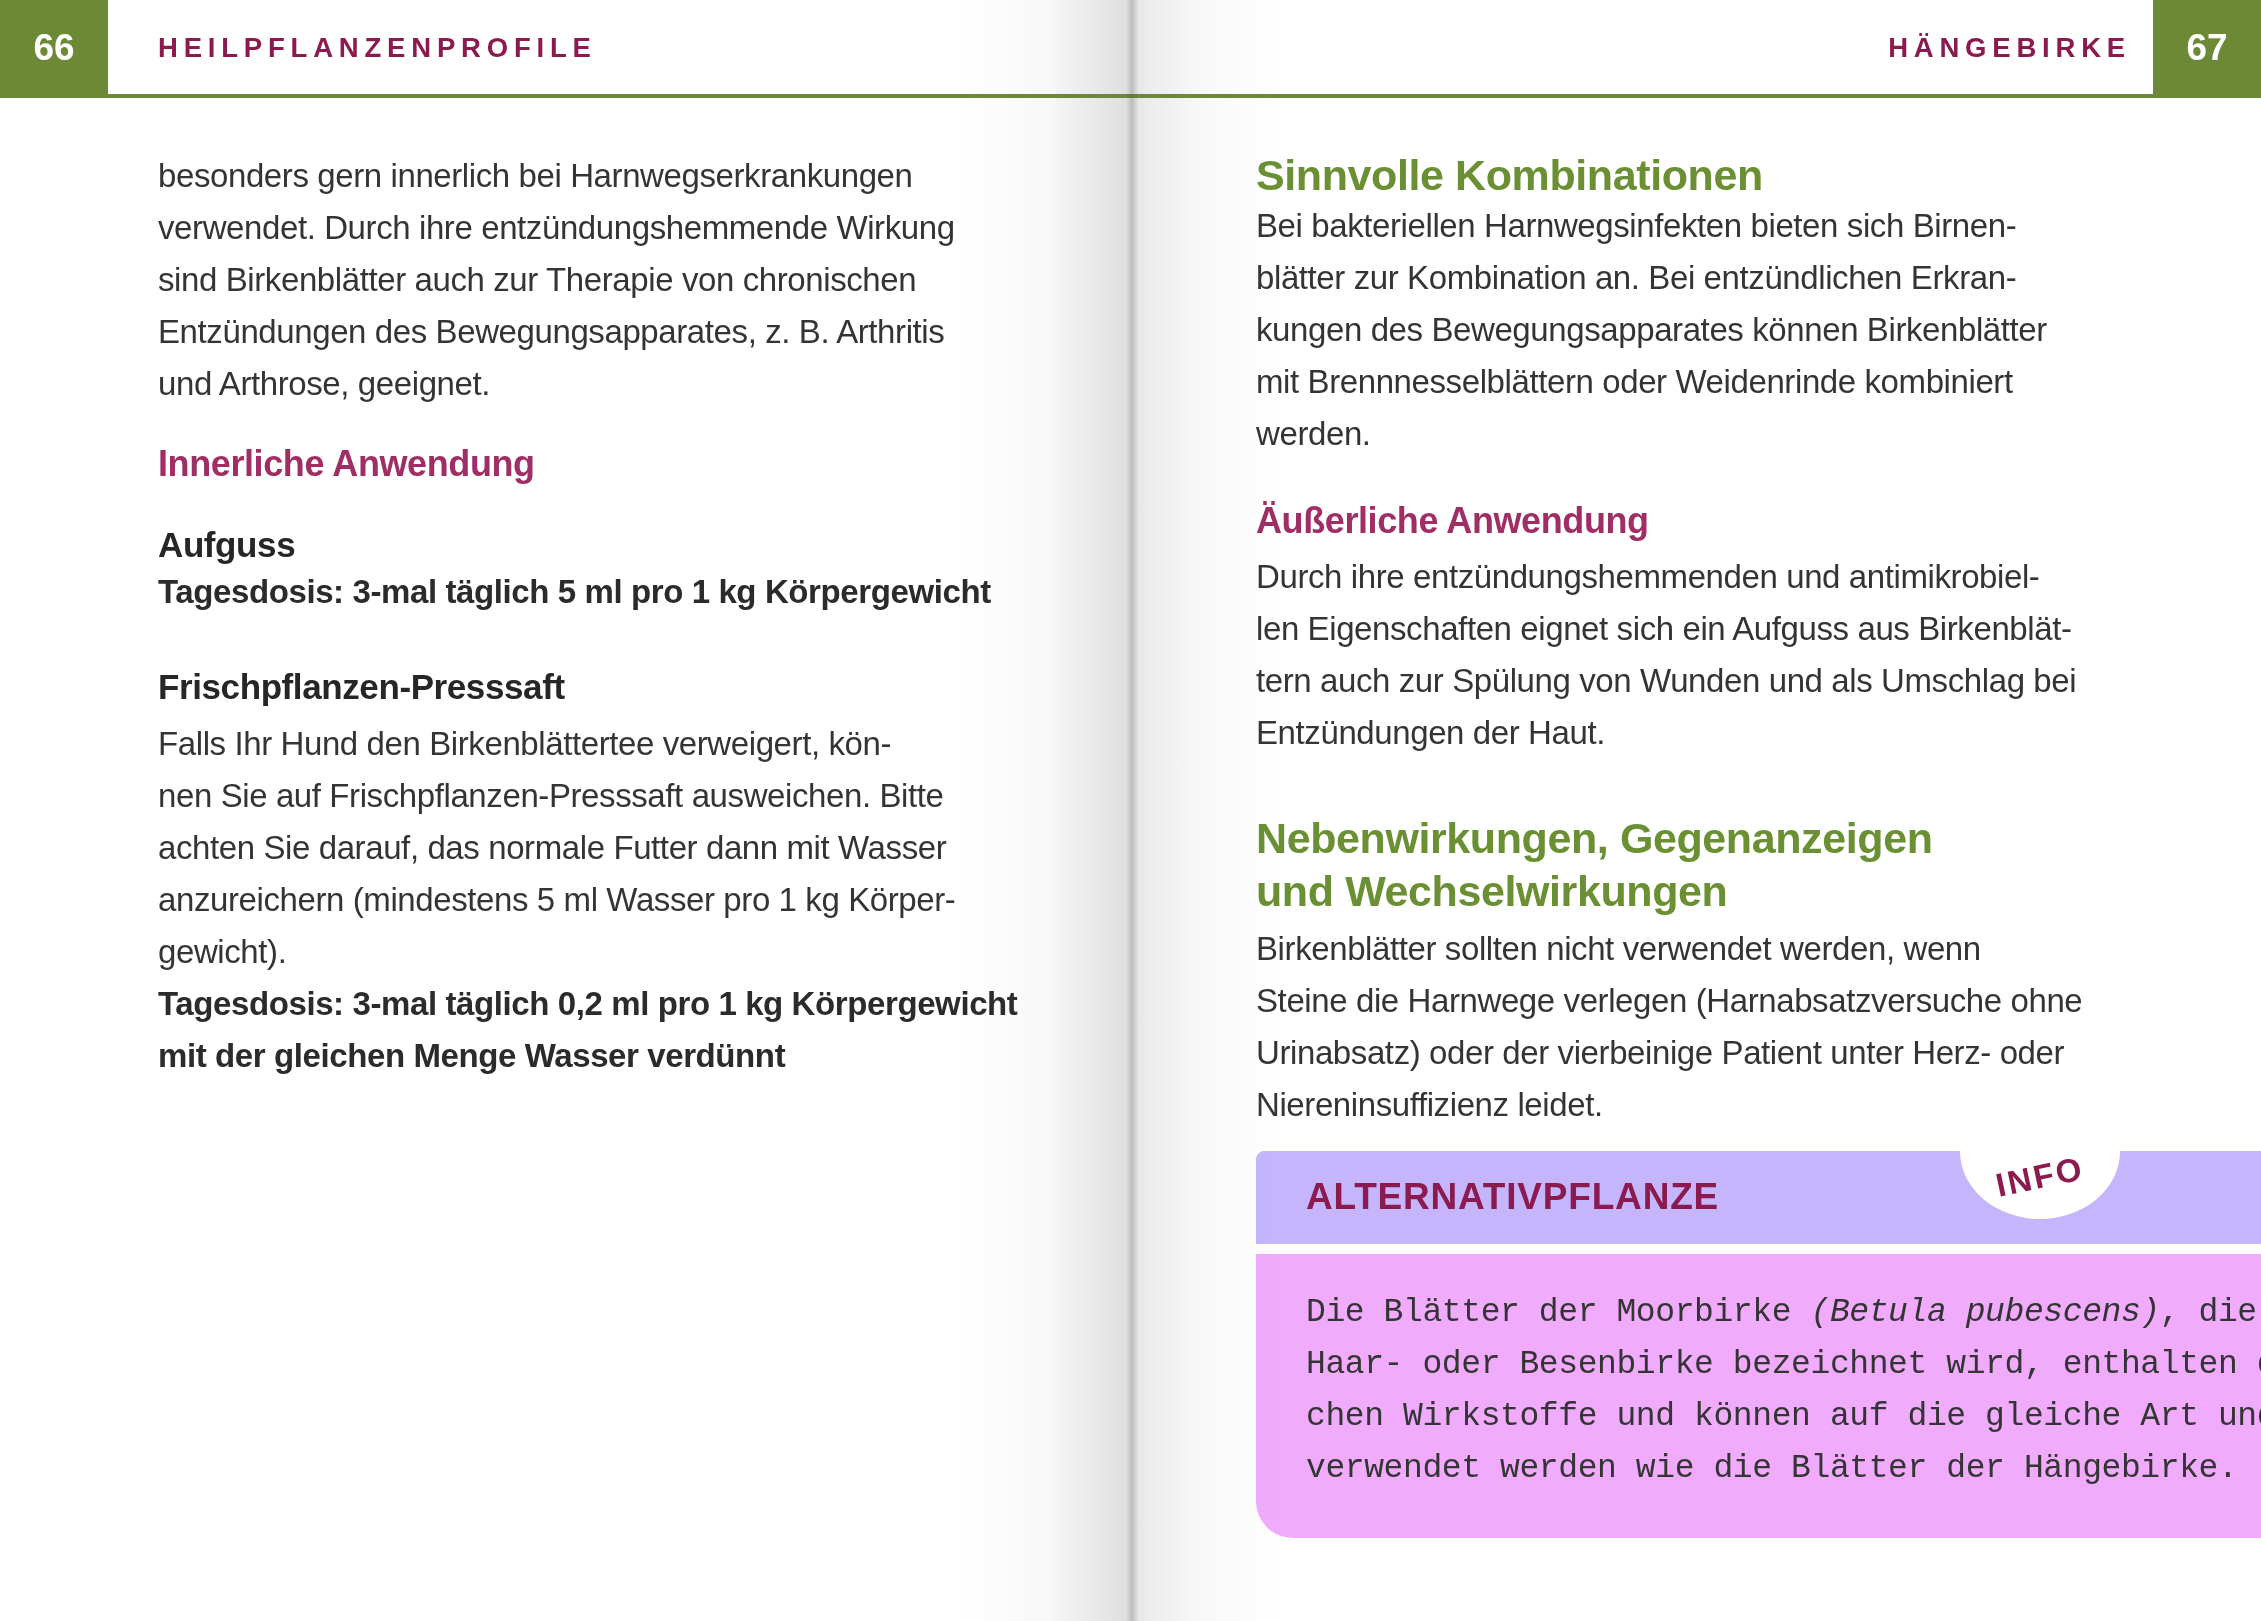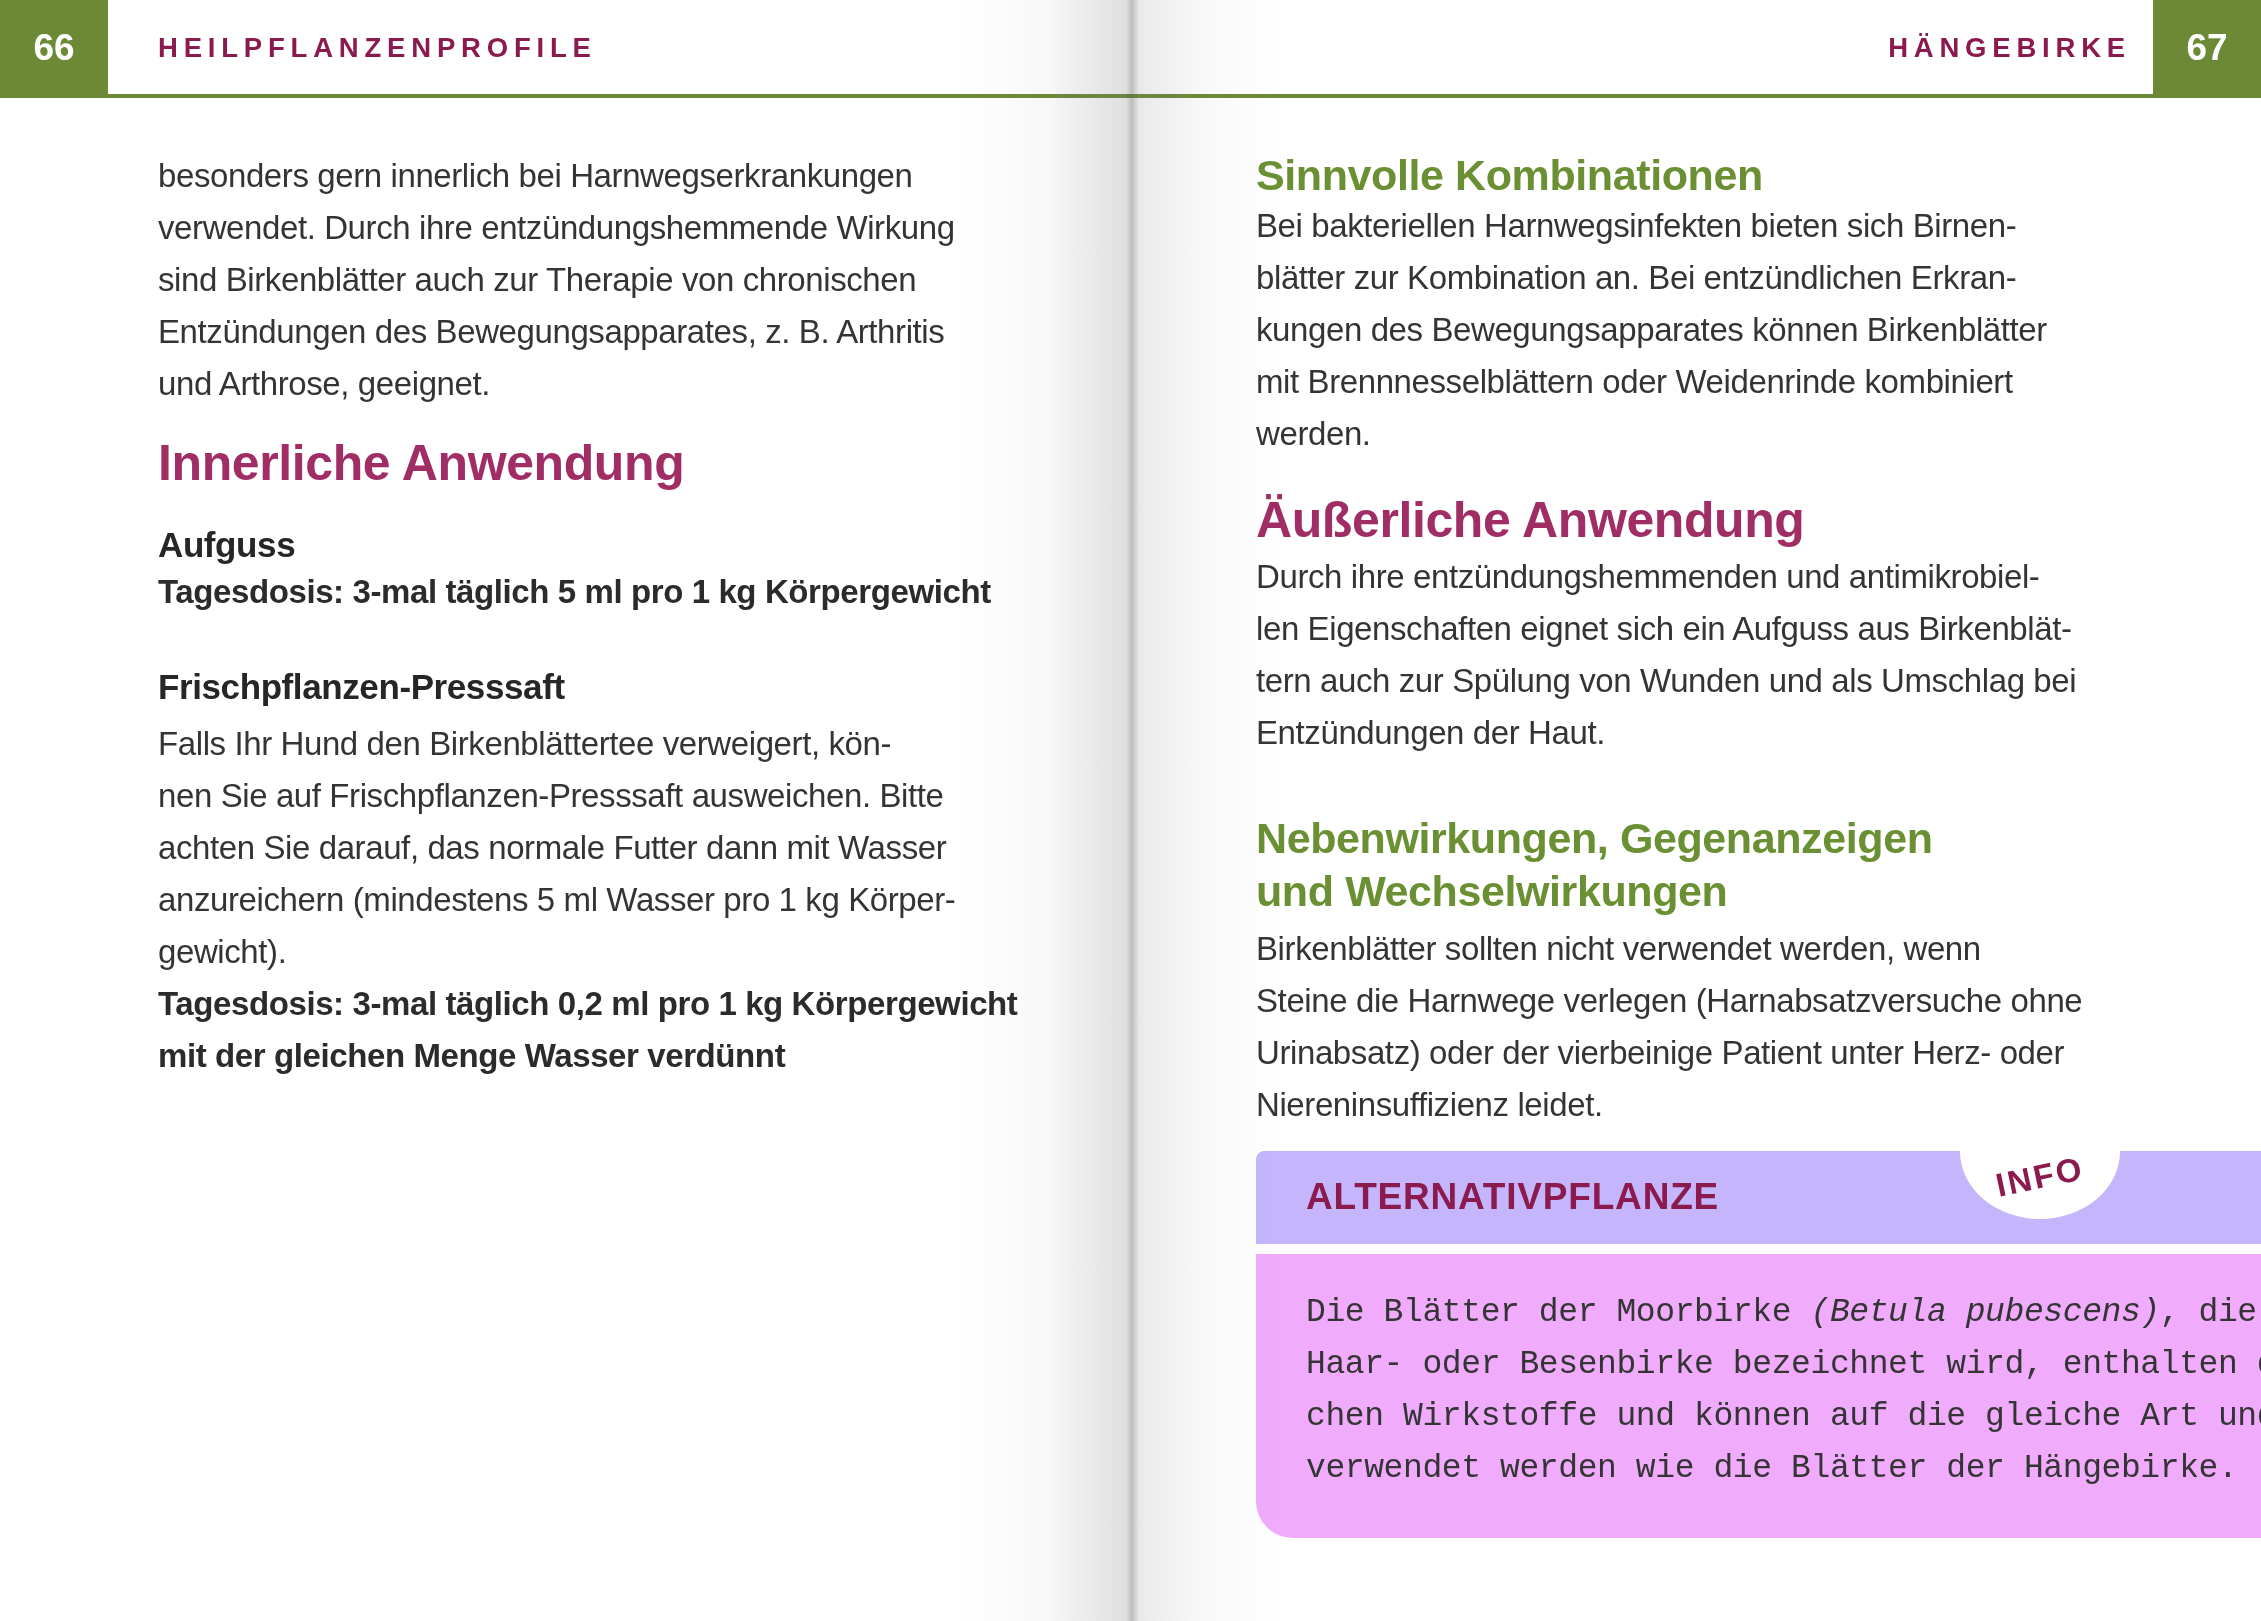--- a/index.html
+++ b/index.html
@@ -41,21 +41,21 @@
   .body-p {
     font-size:33px; line-height:52px; letter-spacing:-0.4px;
     color:#343434; margin:0;
   }
   .h-green {
     font-size:43px; line-height:50px; font-weight:700;
     color:#6a9033; letter-spacing:-0.4px; margin:0;
   }
   .h-green.two-line { line-height:53px; }
   .h-maroon {
-    font-size:50px; line-height:47px; font-weight:700;
+    font-size:36px; line-height:47px; font-weight:700;
     color:#a02d64; letter-spacing:-0.4px; margin:0;
   }
   .h-black {
     font-size:35px; line-height:42px; font-weight:700;
     color:#262626; letter-spacing:-0.4px; margin:0;
   }
   .dose { font-weight:700; color:#2b2b2b; }
 
   .mt-innerlich   { margin-top:30px; }
   .mt-after-h     { margin-top:6.7px;  }

